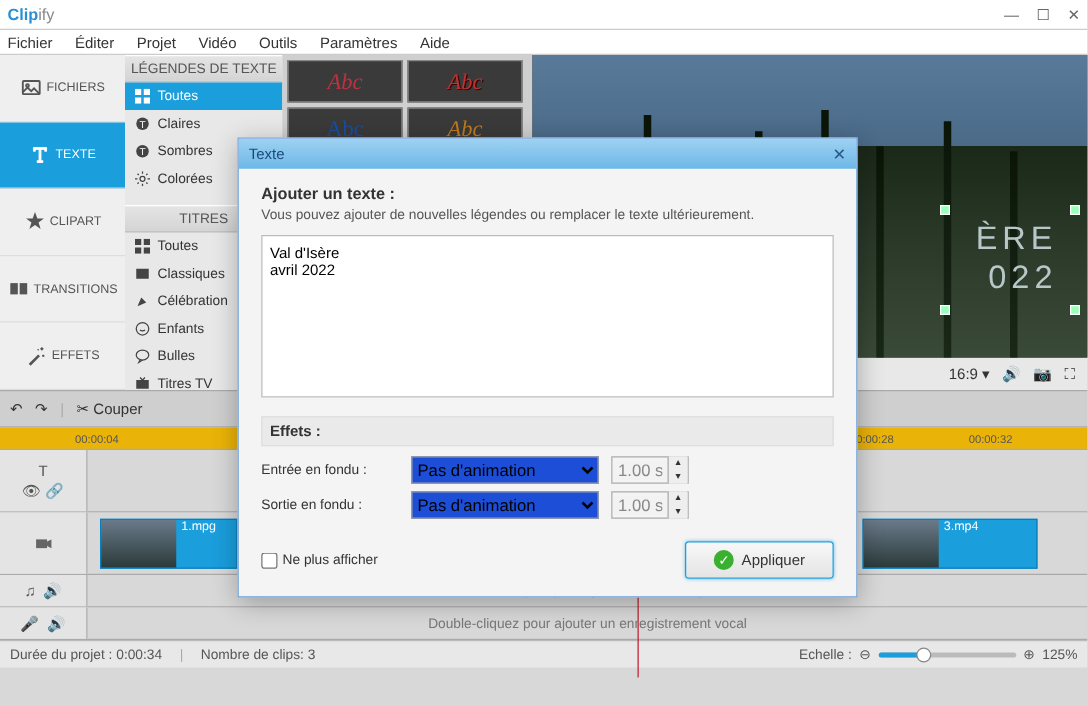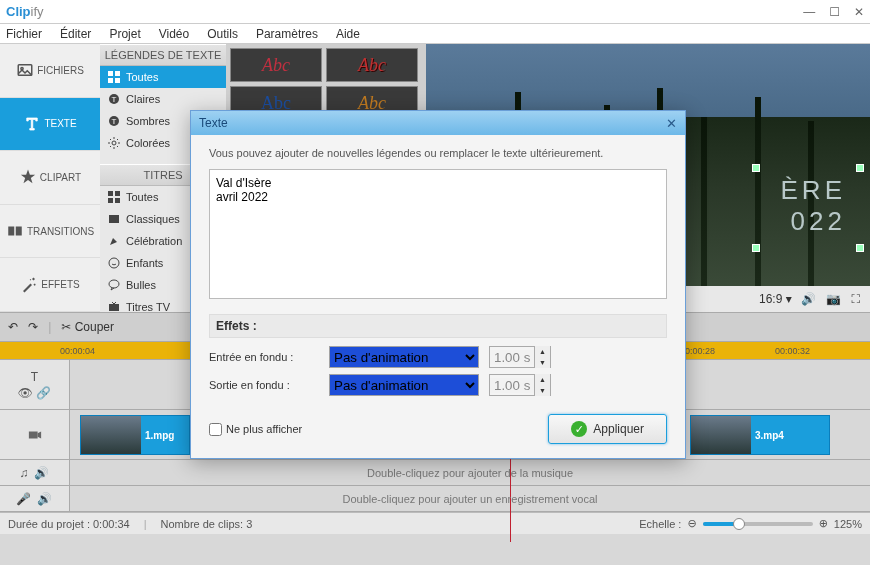--- a/index.html
+++ b/index.html
@@ -58,21 +58,21 @@
 
 
 .timeline { background:#cfcfcf; }
 .ruler { height:18px; background:#eab308; display:flex; align-items:center; font-size:9px; color:#555; padding:0 60px; gap:60px; border-bottom:1px solid #aaa;}
 .track { height:50px; display:flex; align-items:center; border-bottom:1px solid #aaa; background:#d8d8d8;}
 .track .head { width:70px; height:100%; background:#e4e4e4; display:flex; align-items:center; justify-content:center; gap:6px; color:#555; border-right:1px solid #aaa;}
 .track .head svg{width:14px;height:14px;}
 .track.text .head {flex-direction:column; gap:2px;}
 .track.small { height:26px; }
 .track .content { flex:1; position:relative; height:100%; display:flex; align-items:center;}
-.track .clip { position:absolute; height:40px; top:5px; background:#1a9edc; border:1px solid #0a7ebc; display:flex; align-items:center; font-size:10px; color:#fff;font-weight:bold;}
+.track .clip { position:absolute; height:40px; top:5px; background:#1a9edc; border:1px solid #0a7ebc; display:flex; align-items:flex-start; font-size:10px; color:#fff;}
 .track .clip .thumb{height:100%; width:60px; background:linear-gradient(#6a7a8a,#2a3a3a);}
 .track .clip .label{padding:0 4px;}
 .track .hint { width:100%; text-align:center; color:#777; font-size:11px;}
 .track .playhead { position:absolute; left:440px; top:-18px; width:1px; height:200px; background:#c02030;}
 .track .playhead::before{content:""; position:absolute; left:-5px; top:-6px; width:0;height:0;border-left:5px solid transparent; border-right:5px solid transparent; border-top:8px solid #c02030;}
 
 
 .statusbar { height:22px; background:#e8e8e8; border-top:1px solid #bbb; display:flex; align-items:center; padding:0 8px; font-size:11px; color:#555; gap:14px;}
 .statusbar .right{margin-left:auto; display:flex; align-items:center; gap:6px;}
 .statusbar .slider{width:110px;height:4px;background:#bbb;border-radius:2px;position:relative;}
@@ -356,20 +356,21 @@
     <span>125%</span>
   </div>
 </div>
 
 <div class="modal">
   <div class="mtitle">
     <span>Texte</span>
     <span class="close">✕</span>
   </div>
   <div class="body">
+    <div class="h">Ajouter un texte :</div>
     <div class="sub">Vous pouvez ajouter de nouvelles légendes ou remplacer le texte ultérieurement.</div>
     <textarea id="dlg-text" style="">Val d'Isère
 avril 2022</textarea>
     <div class="effhead">Effets :</div>
     <div class="row">
       <label>Entrée en fondu :</label>
       <select><option>Pas d'animation</option></select>
       <div class="spin">
           <input disabled="" value="1.00 s." style="">
           <div class="arrows">

